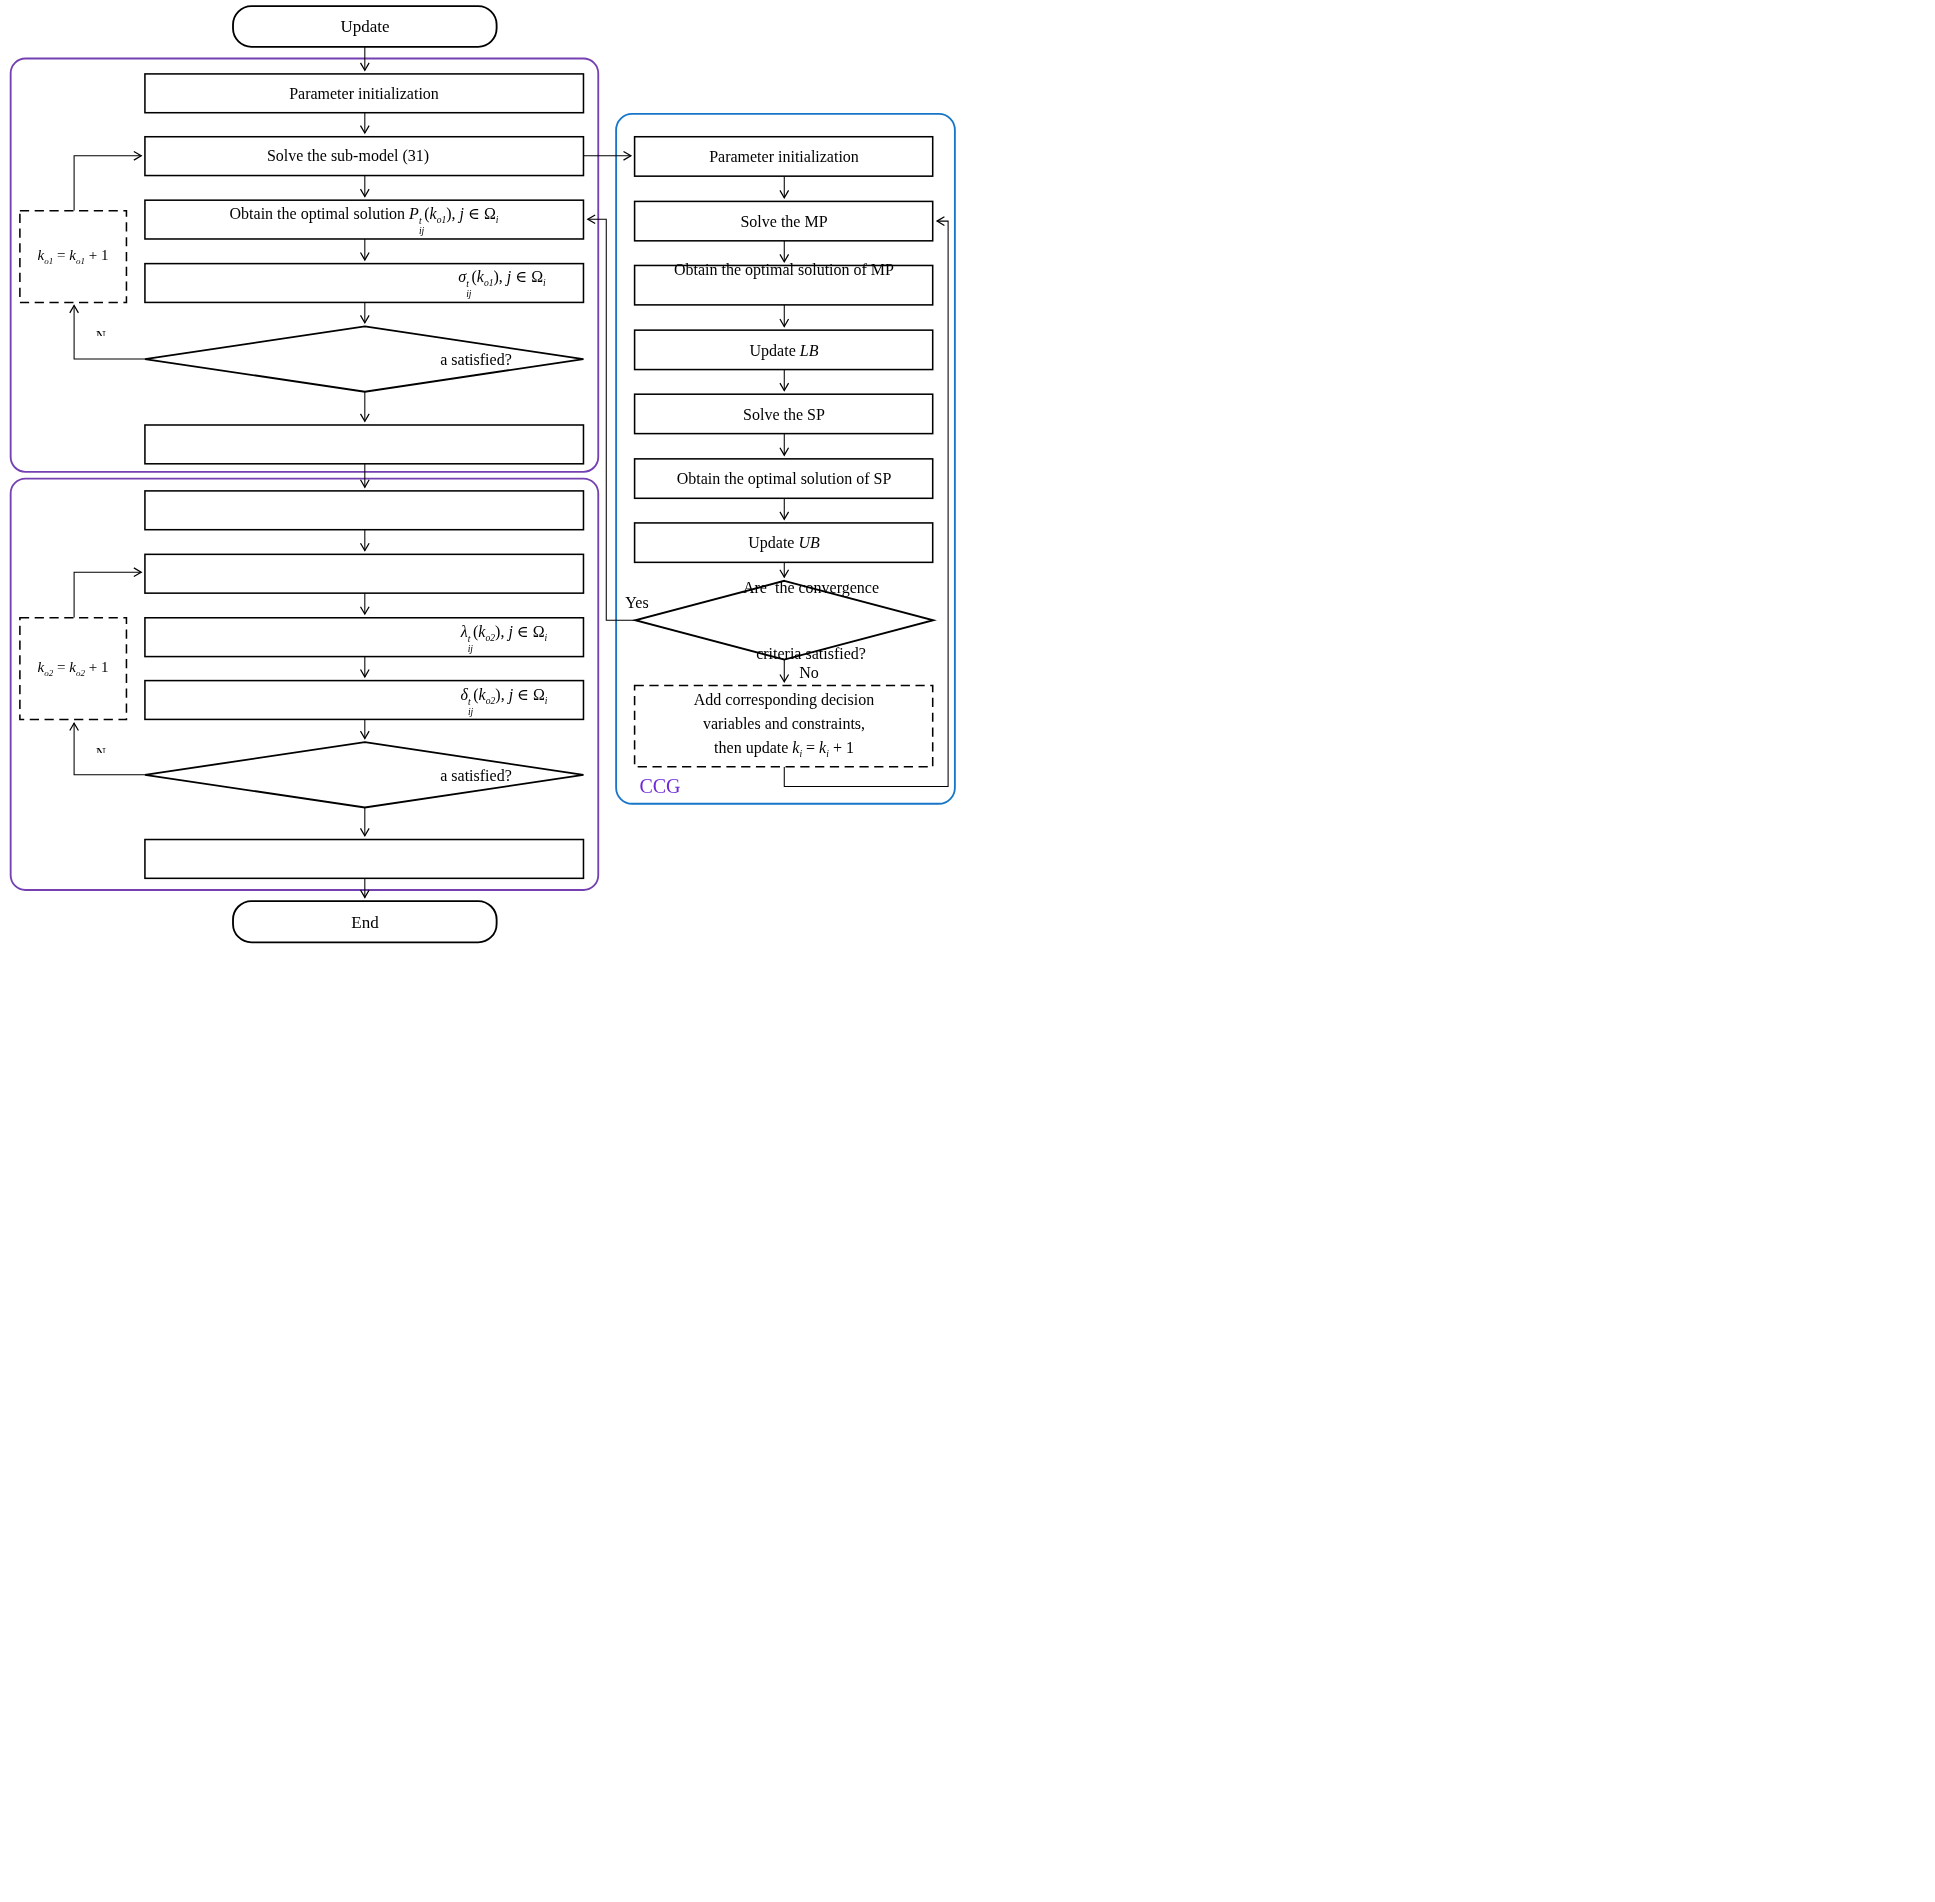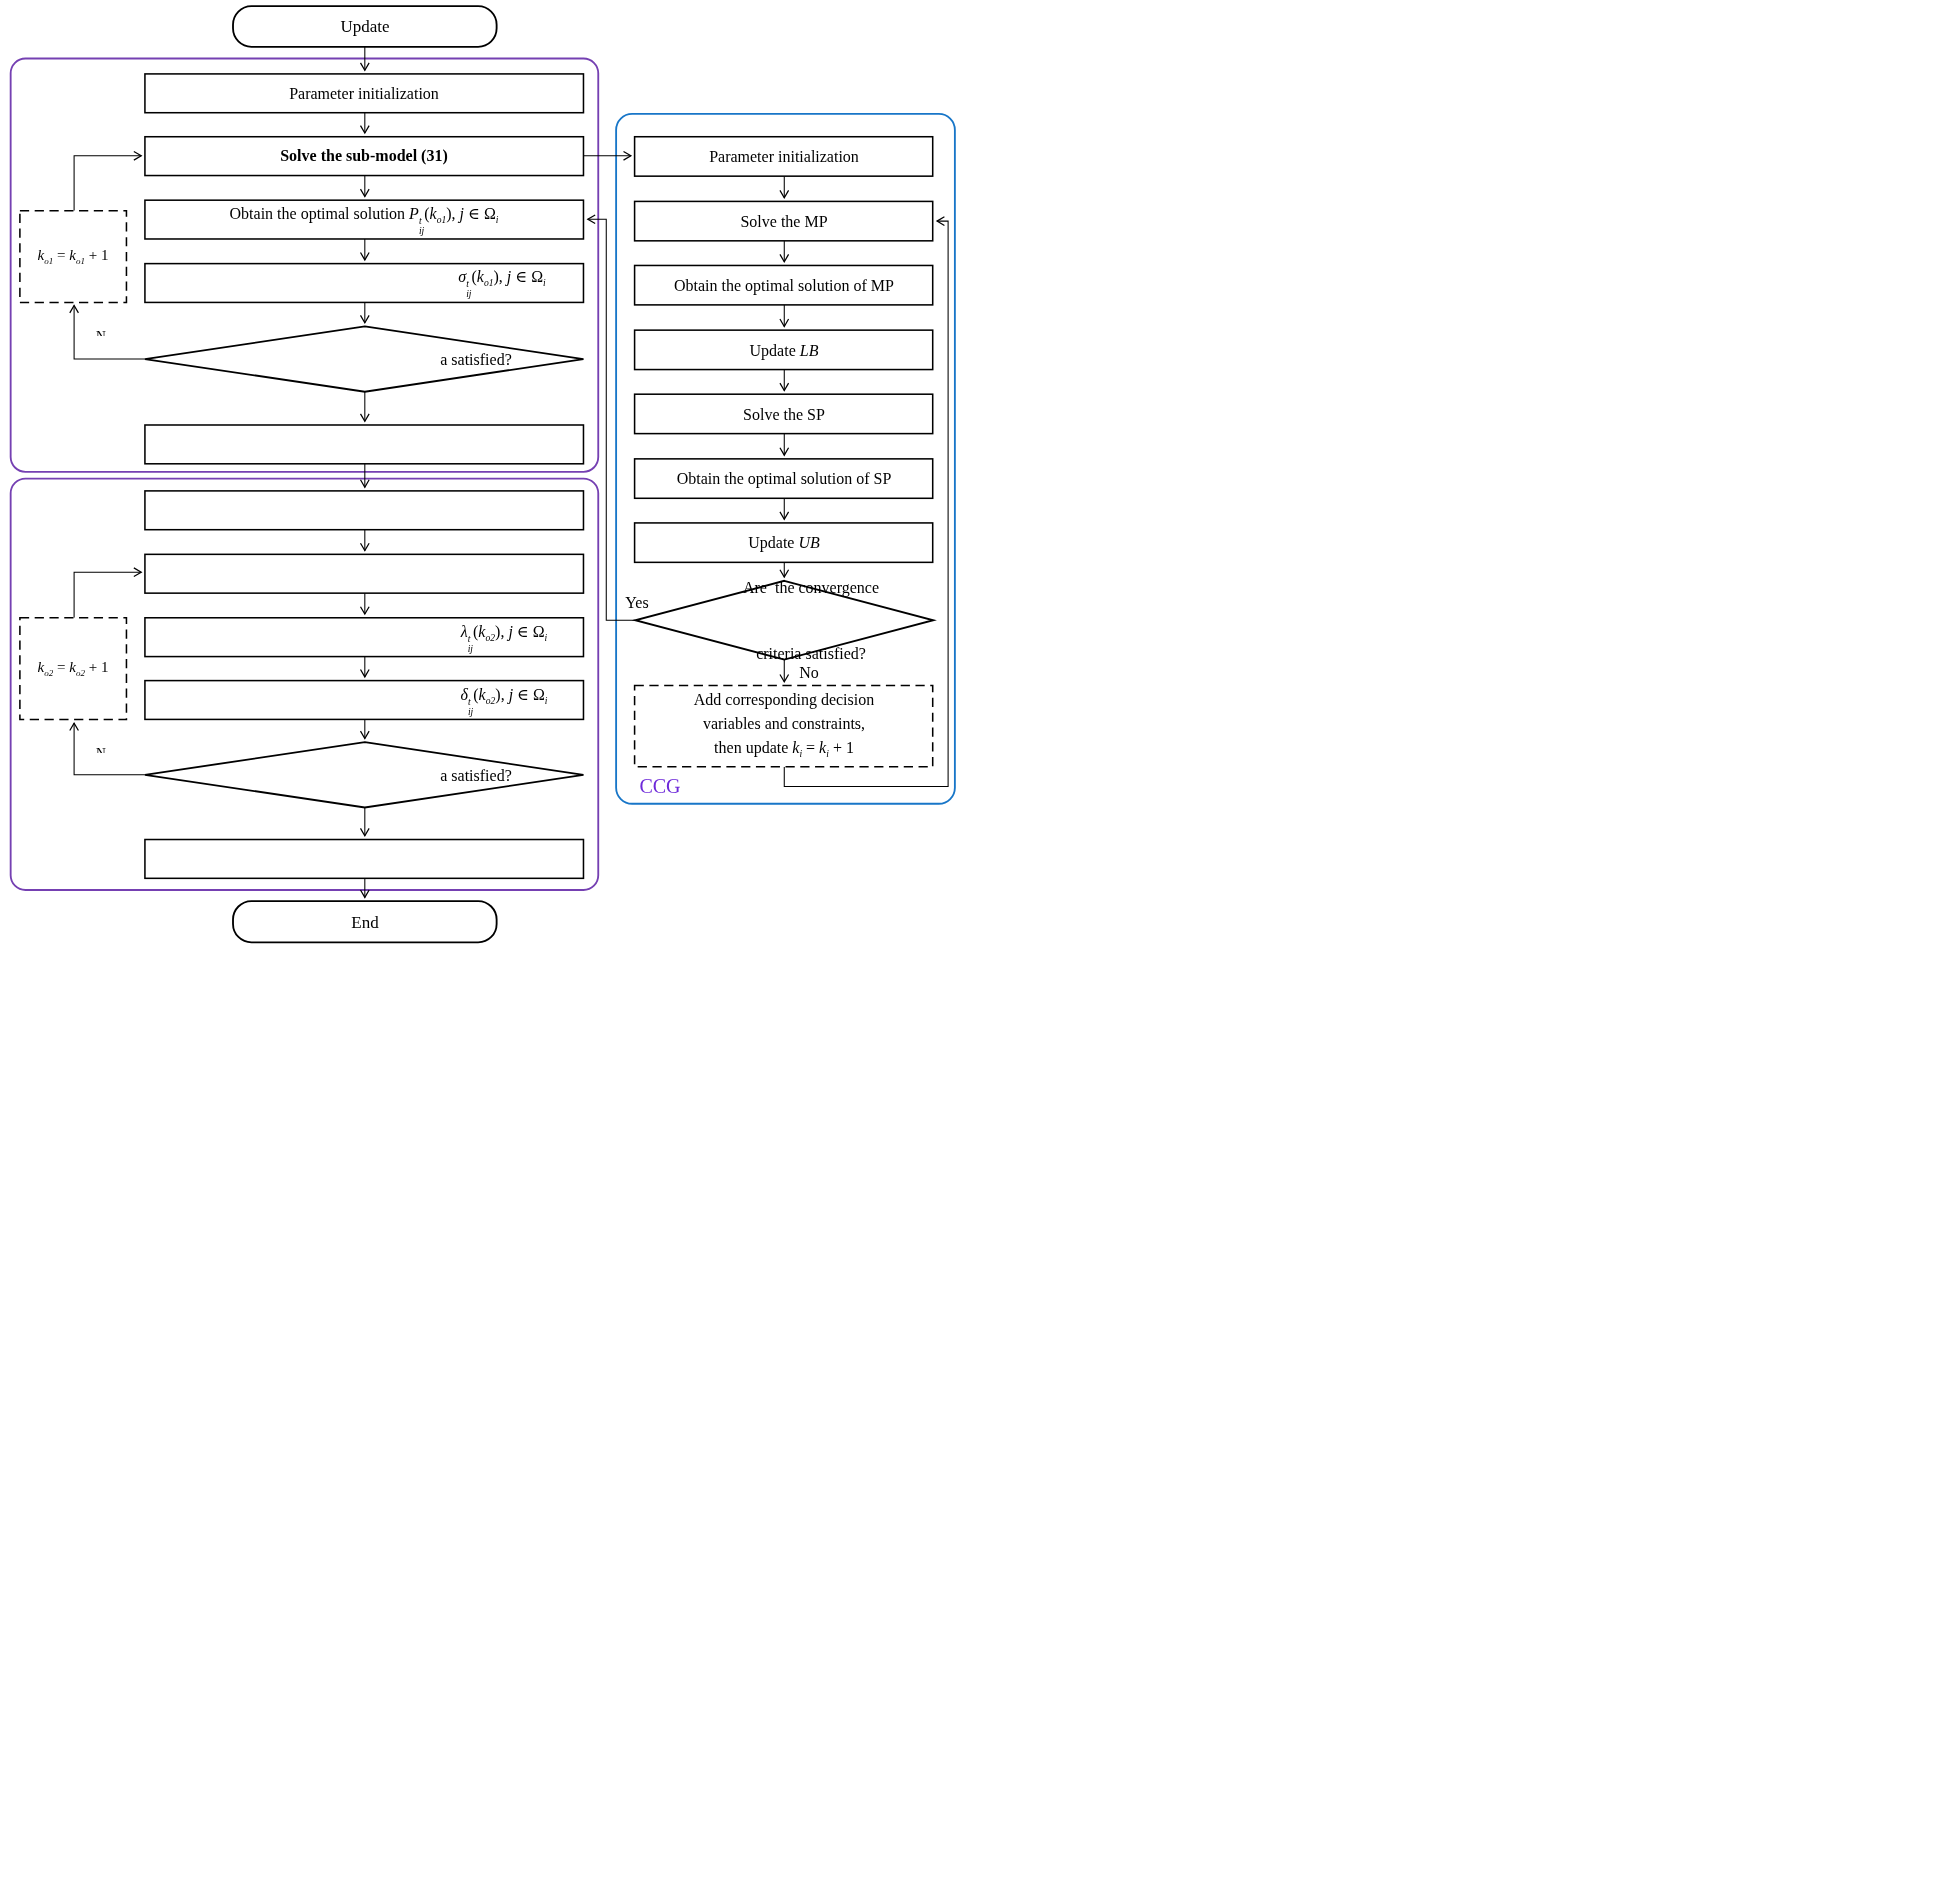--- a/index.html
+++ b/index.html
@@ -116,21 +116,21 @@
     </g>
 
     <polygon points="592,530 947,583 592,636 235,583" fill="#fff" stroke="#000" stroke-width="3"></polygon>
     <polygon points="592,1205 947,1258 592,1311 235,1258" fill="#fff" stroke="#000" stroke-width="3"></polygon>
     <polygon points="1273,943 1515,1007 1273,1071 1031,1007" fill="#fff" stroke="#000" stroke-width="3"></polygon>
   </svg>
 
   <div class="label big" style="left:365px;top:27px;">Update</div>
 
   <div class="label" style="left:364px;top:94px;">Parameter initialization</div>
-  <div class="label" style="left:364px;top:156px;font-weight:bold;">Solve the sub-model (31)</div>
+  <div class="label" style="left:348px;top:156px;">Solve the sub-model (31)</div>
 
   <div class="label" style="left:364px;top:220px;">
     <span>Obtain the optimal solution </span><span class="math"><span class="it">P</span><span class="ss">
           <span>t</span>
           <span>ij</span>
         </span><span>(</span><span class="it">k</span><sub>o1</sub><span>)</span><span>, </span><span class="it">j</span><span> ∈ Ω</span><sub>i</sub>
   </span></div>
 
   <div class="label" style="left:502px;top:283px;">
     <span class="math"><span class="it">σ</span><span class="ss">
@@ -164,21 +164,21 @@
     <span class="math"><span class="it">k</span><sub>o2</sub><span> = </span><span class="it">k</span><sub>o2</sub><span> + 1</span></span>
   </div>
 
   <div class="label" style="left:476px;top:776px;">a satisfied?</div>
   <div class="frag" style="left:96px;top:747px;">N</div>
 
   <div class="label big" style="left:365px;top:923px;">End</div>
 
   <div class="label" style="left:784px;top:157px;">Parameter initialization</div>
   <div class="label" style="left:784px;top:222px;">Solve the MP</div>
-  <div class="label" style="left:784px;top:286px;">Obtain the optimal solution of MP</div>
+  <div class="label" style="left:784px;top:270px;">Obtain the optimal solution of MP</div>
   <div class="label" style="left:784px;top:351px;">
     <span>Update </span><span class="math"><span class="it">LB</span></span>
   </div>
   <div class="label" style="left:784px;top:415px;">Solve the SP</div>
   <div class="label" style="left:784px;top:479px;">Obtain the optimal solution of SP</div>
   <div class="label" style="left:784px;top:543px;text-align:center;">
     <span>Update </span><span class="math"><span class="it">UB</span></span>
   </div>
 
   <div class="label multiline" style="left:787px;top:621px;line-height:22px;">

